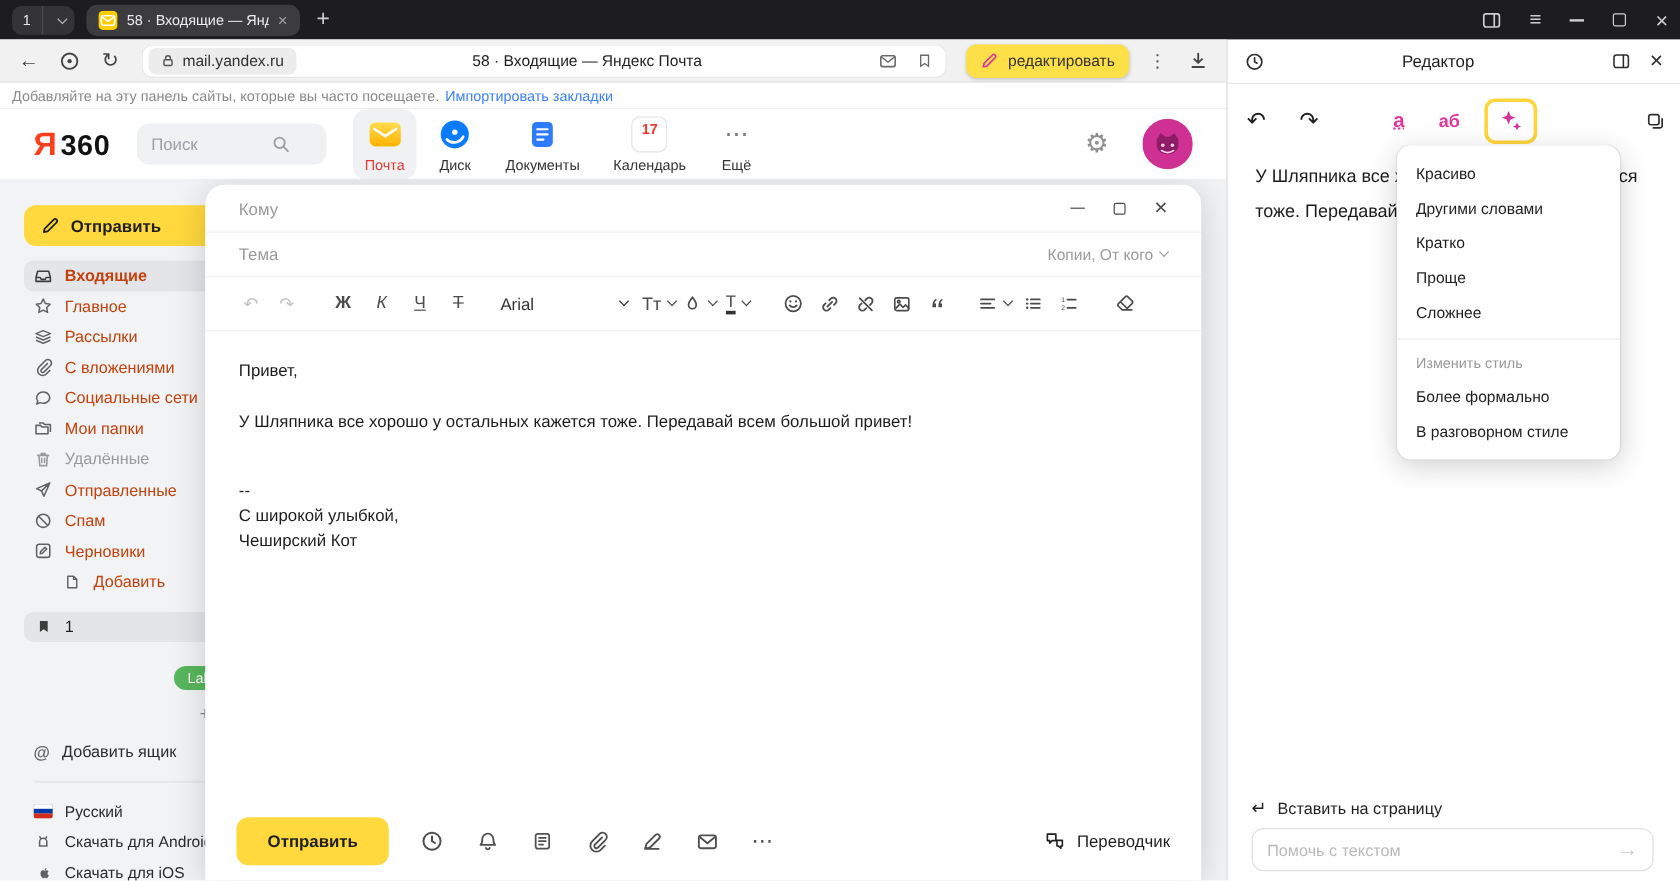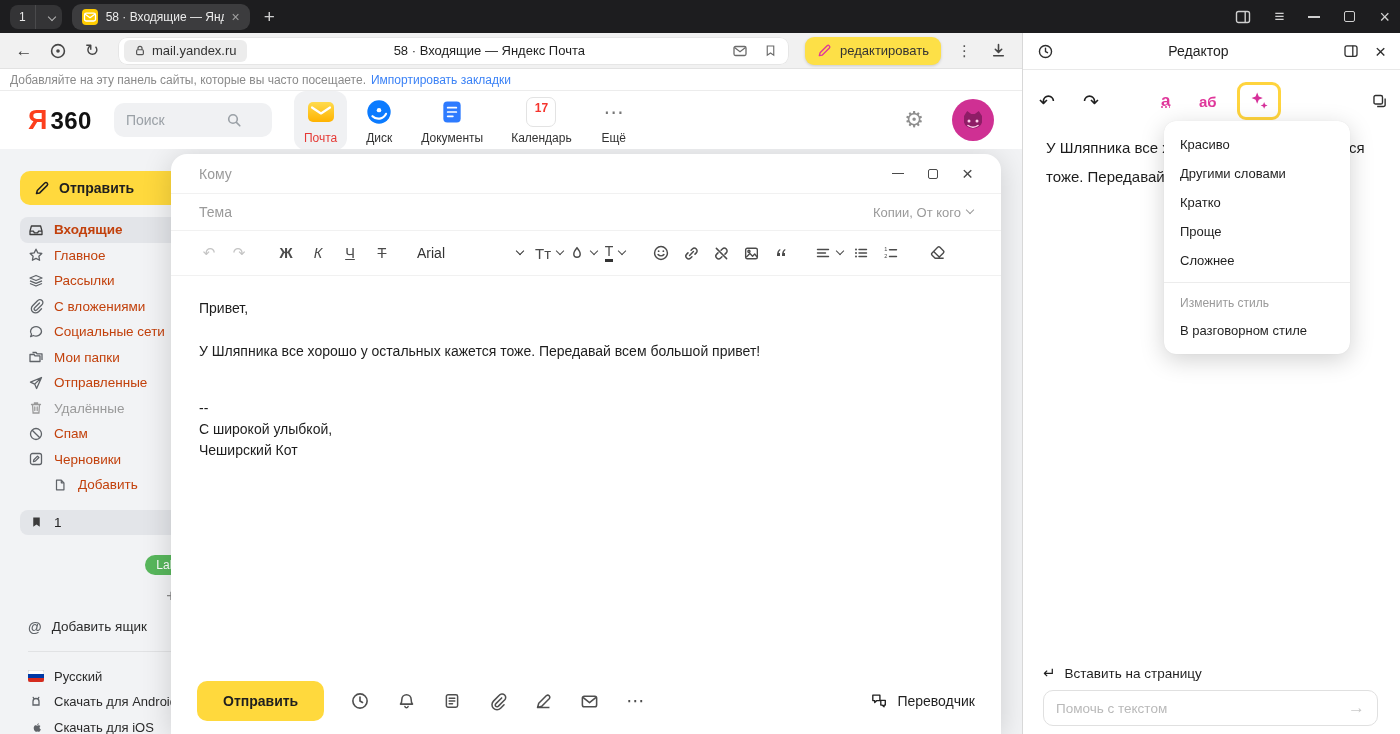--- a/index.html
+++ b/index.html
@@ -359,35 +359,35 @@
             <span>Социальные сети</span>
           </div>
           <div class="frow">
             <span class="fic">
                 <svg width="16" height="16" viewBox="0 0 16 16" fill="none" stroke="#5f6368" stroke-width="1.3" stroke-linejoin="round">
                   <path d="M2 5.5h4l1 1.3h5V12.5H2zM4.5 3.5h3.6l1 1.3H14v6.2"></path>
                 </svg>
               </span>
             <span>Мои папки</span>
           </div>
+          <div class="frow muted">
+            <span class="fic">
+                <svg width="16" height="16" viewBox="0 0 16 16" fill="none" stroke="#9a9a9a" stroke-width="1.3" stroke-linecap="round">
+                  <path d="M3.5 4.5h9M6.5 4.5V3h3v1.5M4.5 4.5l.6 8.5h5.8l.6-8.5M6.8 7v3.5M9.2 7v3.5"></path>
+                </svg>
+              </span>
+            <span>Удалённые</span>
+          </div>
           <div class="frow">
             <span class="fic">
                 <svg width="16" height="16" viewBox="0 0 16 16" fill="none" stroke="#5f6368" stroke-width="1.3" stroke-linejoin="round">
                   <path d="M13.5 2.5 2.5 7.2l4.2 1.9 1.9 4.4zM13.5 2.5 6.7 9.1"></path>
                 </svg>
               </span>
             <span>Отправленные</span>
-          </div>
-          <div class="frow muted">
-            <span class="fic">
-                <svg width="16" height="16" viewBox="0 0 16 16" fill="none" stroke="#9a9a9a" stroke-width="1.3" stroke-linecap="round">
-                  <path d="M3.5 4.5h9M6.5 4.5V3h3v1.5M4.5 4.5l.6 8.5h5.8l.6-8.5M6.8 7v3.5M9.2 7v3.5"></path>
-                </svg>
-              </span>
-            <span>Удалённые</span>
           </div>
           <div class="frow">
             <span class="fic">
                 <svg width="16" height="16" viewBox="0 0 16 16" fill="none" stroke="#5f6368" stroke-width="1.3">
                   <circle cx="8" cy="8" r="5.5"></circle>
                   <path d="M4.2 4.2l7.6 7.6"></path>
                 </svg>
               </span>
             <span>Спам</span>
           </div>
@@ -671,20 +671,21 @@
     <div class="p-text">У Шляпника все хорошо у остальных кажется тоже. Передавай всем большой привет!</div>
 
     <div class="p-menu">
       <div class="mi">Красиво</div>
       <div class="mi">Другими словами</div>
       <div class="mi">Кратко</div>
       <div class="mi">Проще</div>
       <div class="mi">Сложнее</div>
       <div class="m-div"></div>
       <div class="m-section">Изменить стиль</div>
+      <div class="mi">Более формально</div>
       <div class="mi">В разговорном стиле</div>
     </div>
 
     <div class="p-insert">
       <span class="insert-glyph">↵</span>
       <span>Вставить на страницу</span>
     </div>
 
     <div class="p-input">
       <input placeholder="Помочь с текстом" style="">

